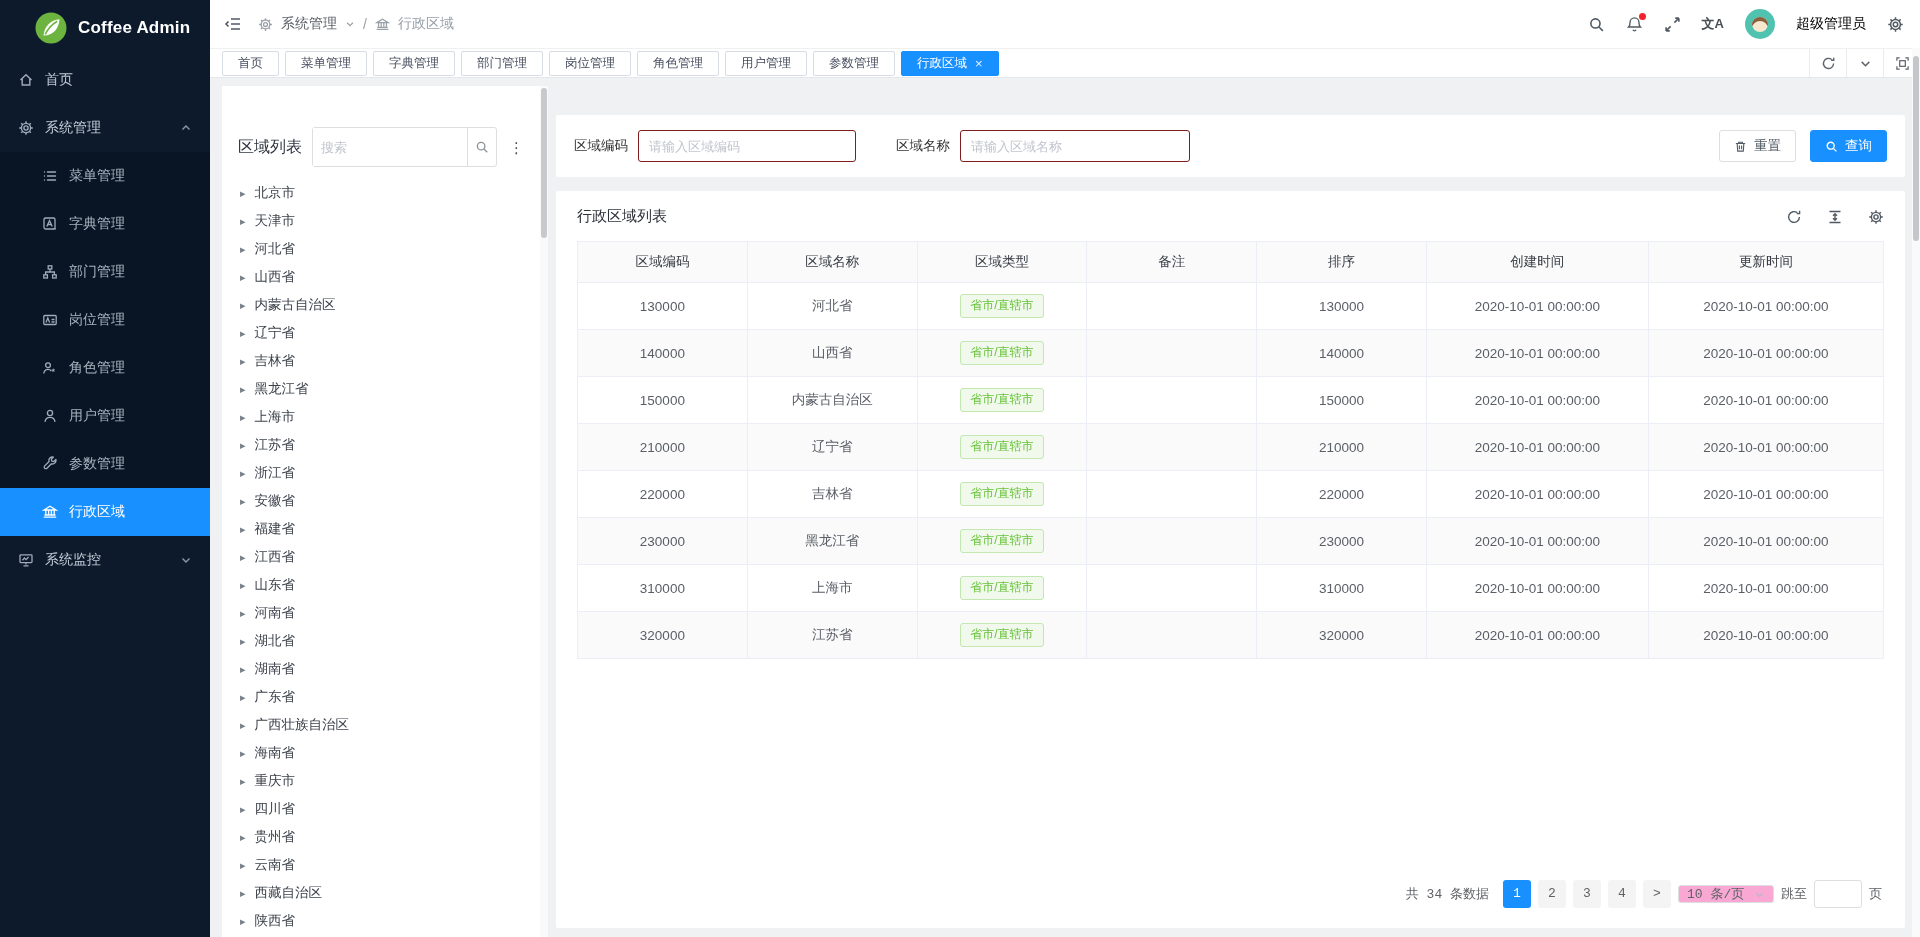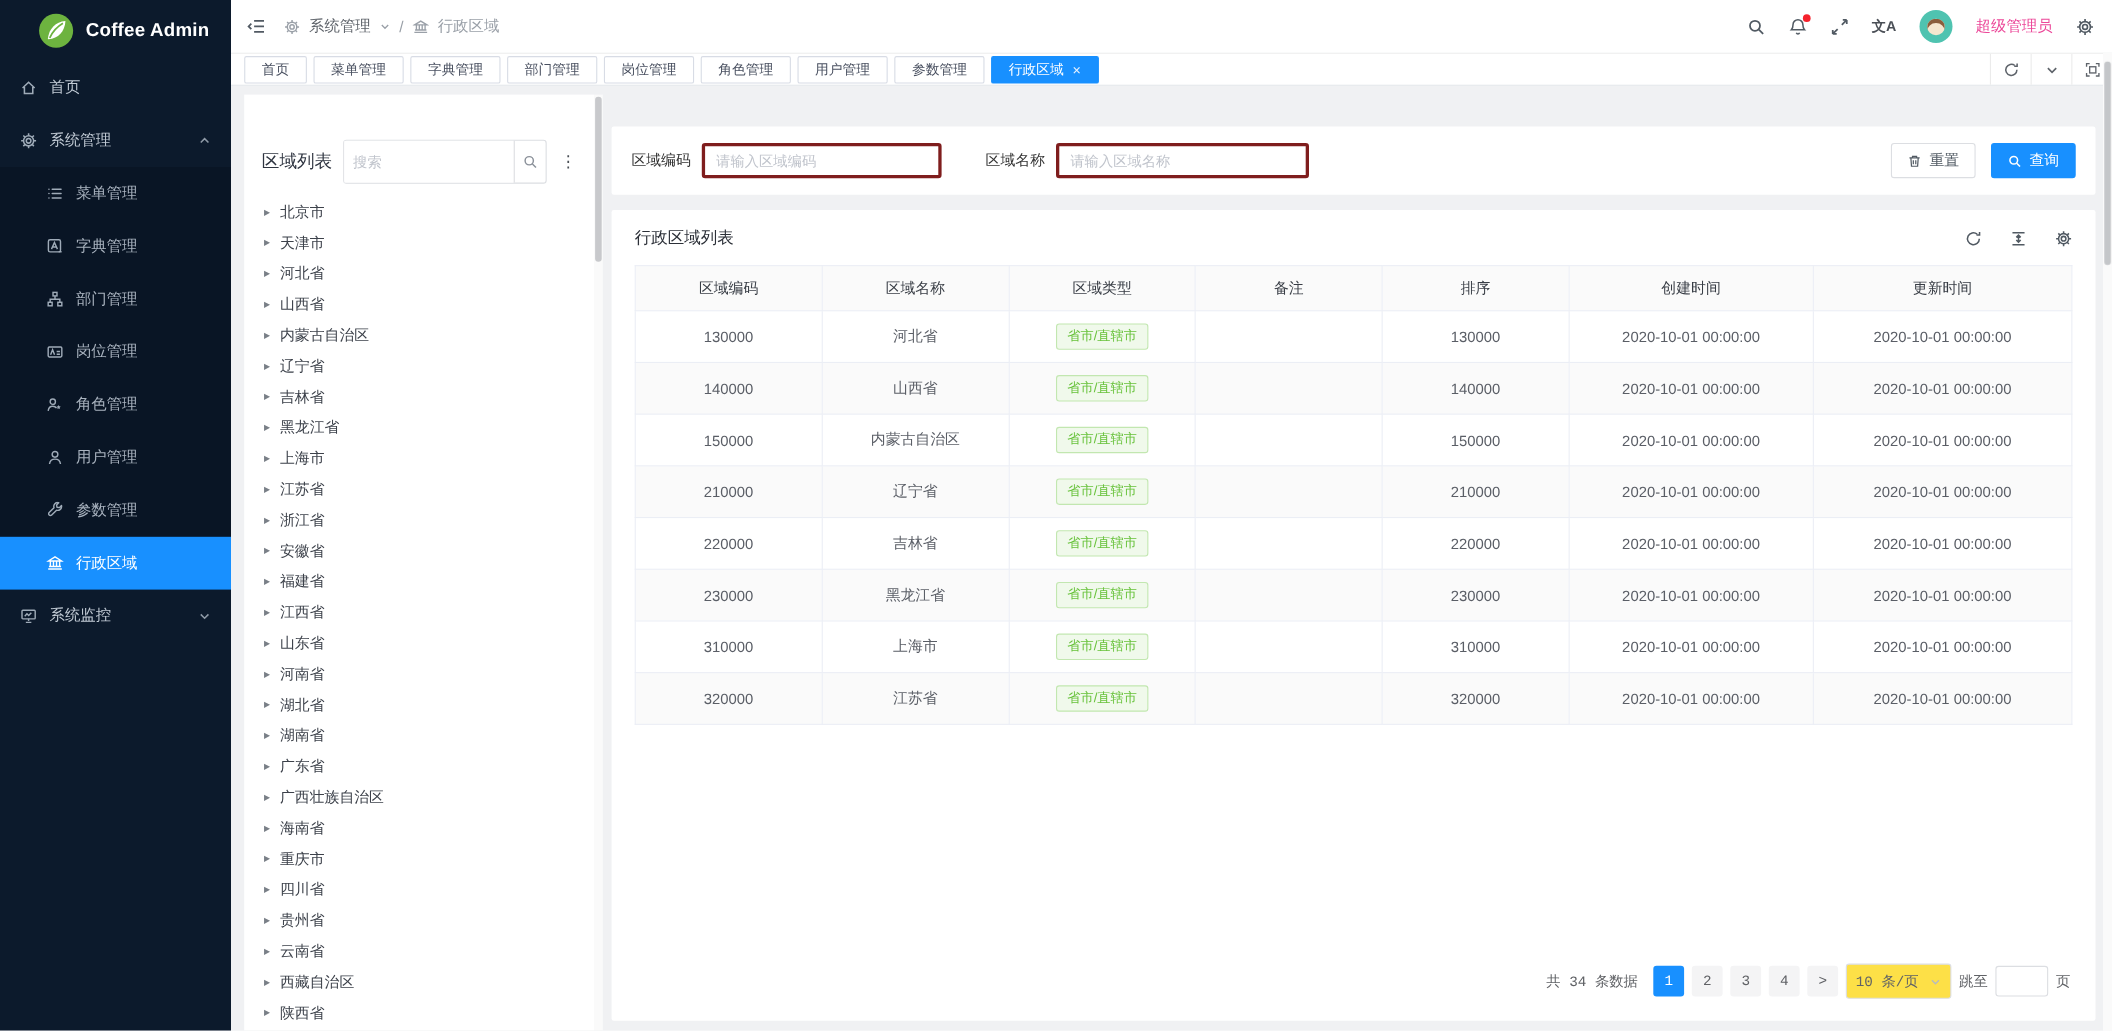--- a/index.html
+++ b/index.html
@@ -25,21 +25,21 @@
   .topbar { height:48px; background:#fff; display:flex; align-items:center; padding:0 16px 0 14px; }
   .crumb { display:flex; align-items:center; gap:8px; color:#5d6269; font-size:14px; }
   .crumb .dim { color:#9aa0a8; }
   .icon-btn { color:#515a63; display:flex; align-items:center; cursor:pointer; }
   .top-right { margin-left:auto; display:flex; align-items:center; gap:21px; }
   .bell-wrap { position:relative; display:flex; }
   .bell-dot { position:absolute; top:-3px; right:-3px; width:7px; height:7px; border-radius:50%; background:#f5222d; }
   .translate { font-size:13px; color:#4a4f56; font-weight:bold; cursor:pointer; }
   .avatar { width:30px; height:30px; border-radius:50%; background:#4fc3b0; position:relative; overflow:hidden; cursor:pointer; }
   .avatar-face { position:absolute; left:7px; top:8px; width:16px; height:15px; border-radius:50%; background:#f6e7cf; box-shadow: inset 0 4px 0 #8b5e3c; }
-  .username { font-size:14px; color:#ec4899; }
+  .username { font-size:14px; color:#000000; }
 
   .tabbar { height:30px; background:#fff; border-top:1px solid #f0f0f0; border-bottom:1px solid #e3e6ea; display:flex; align-items:center; padding-left:12px; }
   .tab { height:25px; line-height:23px; padding:0 15px; border:1px solid #d8dce5; background:#fff; color:#495060; font-size:12.5px; margin-right:6px; border-radius:2px; cursor:pointer; white-space:nowrap; }
   .tab.active { background:#1890ff; border-color:#1890ff; color:#fff; display:inline-flex; align-items:center; gap:8px; }
   .tab-close { font-size:13px; color:#e8f2ff; line-height:1; cursor:pointer; }
   .tab-tools { margin-left:auto; display:flex; height:100%; }
   .tool-cell { width:37px; border-left:1px solid #ebebeb; display:flex; align-items:center; justify-content:center; color:#5f646b; cursor:pointer; }
 
   
   .content { flex:1; display:flex; padding:8px 15px 0 12px; overflow:hidden; }
@@ -55,21 +55,21 @@
   .tree-list { margin-top:12px; }
   .titem { height:28px; display:flex; align-items:center; gap:9px; font-size:13.5px; color:#3c414a; padding-left:2px; cursor:pointer; }
   .caret { color:#797f87; font-size:11px; line-height:1; }
 
   .vscroll { width:8px; min-width:8px; background:#fafafa; position:relative; }
   .vscroll .thumb { position:absolute; top:2px; left:1px; width:6px; height:150px; background:#c8c9cc; border-radius:3px; }
 
   .right-col { flex:1; margin-left:8px; display:flex; flex-direction:column; min-width:0;margin-top:29px; }
   .filter-card { background:#fff; height:62px; min-height:62px; display:flex; align-items:center; padding:0 18px; border-radius:2px; }
   .f-label { font-size:13.5px; color:#333; margin-right:10px; white-space:nowrap; }
-  .f-input { width:218px; height:32px; border:3px solid #7f1d1d; border-radius:3px; padding:0 10px; font-size:13px; color:#333; outline:none; font-family:inherit; }
+  .f-input { width:218px; height:32px; border:1px solid #7f1d1d; border-radius:3px; padding:0 10px; font-size:13px; color:#333; outline:none; font-family:inherit; }
   .f-input.wide { width:230px; }
   .f-input::placeholder { color:#c0c4cc; }
   .f-gap { width:40px; }
   .btns { margin-left:auto; display:flex; gap:14px; }
   .btn { height:32px; padding:0 14px; border-radius:3px; font-size:13.5px; display:inline-flex; align-items:center; gap:7px; cursor:pointer; border:1px solid #dcdee2; background:#fff; color:#515a63; font-family:inherit; }
   .btn.primary { background:#1890ff; border-color:#1890ff; color:#fff; }
 
   .main-card { margin-top:14px; margin-bottom:9px; flex:1; background:#fff; padding:16px 21px 10px; display:flex; flex-direction:column; min-height:0; border-radius:2px; }
   .card-head { display:flex; }
   .card-title { font-size:15px; color:#2c3038; }
@@ -79,21 +79,21 @@
   .grid th, .grid td { border:1px solid #ebeef5; text-align:center; font-size:13.5px; overflow:hidden; white-space:nowrap; }
   .grid th { background:#fafafa; color:#383d45; font-weight:normal; height:41px; }
   .grid td { height:47px; color:#5a5e66; background:#fff; }
   .grid tbody tr:nth-child(even) td { background:#fafafa; }
   .badge { display:inline-block; padding:3px 9px; font-size:12px; color:#67c23a; background:#f0f9eb; border:1px solid #c2e7b0; border-radius:3px; line-height:1.3; }
 
   .pager-row { margin-top:auto; padding:12px 2px 10px; display:flex; justify-content:flex-end; align-items:center; gap:7px; font-size:13px; color:#606266;font-family:Liberation Mono, monospace; }
   .pg-total { margin-right:7px; }
   .pg-btn { min-width:28px; height:28px; line-height:28px; padding:0 4px; text-align:center; background:#f4f4f5; color:#606266; border-radius:3px; font-size:13px; cursor:pointer; }
   .pg-btn.active { background:#1890ff; color:#fff; }
-  .pg-size { width:96px; height:32px; border:1px solid #dcdee2; border-radius:3px; display:flex; align-items:center; justify-content:space-between; padding:0 8px; color:#606266; background:#fde047; cursor:pointer; }
+  .pg-size { width:96px; height:18px; border:1px solid #dcdee2; border-radius:3px; display:flex; align-items:center; justify-content:space-between; padding:0 8px; color:#606266; background:#f9a8d4; cursor:pointer; }
   .pg-size .chev { color:#b6babf; display:flex; }
   .jump-input { width:48px; height:28px; border:1px solid #dcdee2; border-radius:3px; outline:none; text-align:center; font-family:inherit; }
 
   .page-scrollbar { position:fixed; right:0; top:48px; bottom:0; width:8px; background:#fafafa; }
   .page-scrollbar .thumb2 { position:absolute; top:8px; left:1px; width:6px; height:185px; background:#c4c6c9; border-radius:3px; }
 </style>
 </head>
 <body>
 
 <div class="sidebar">

